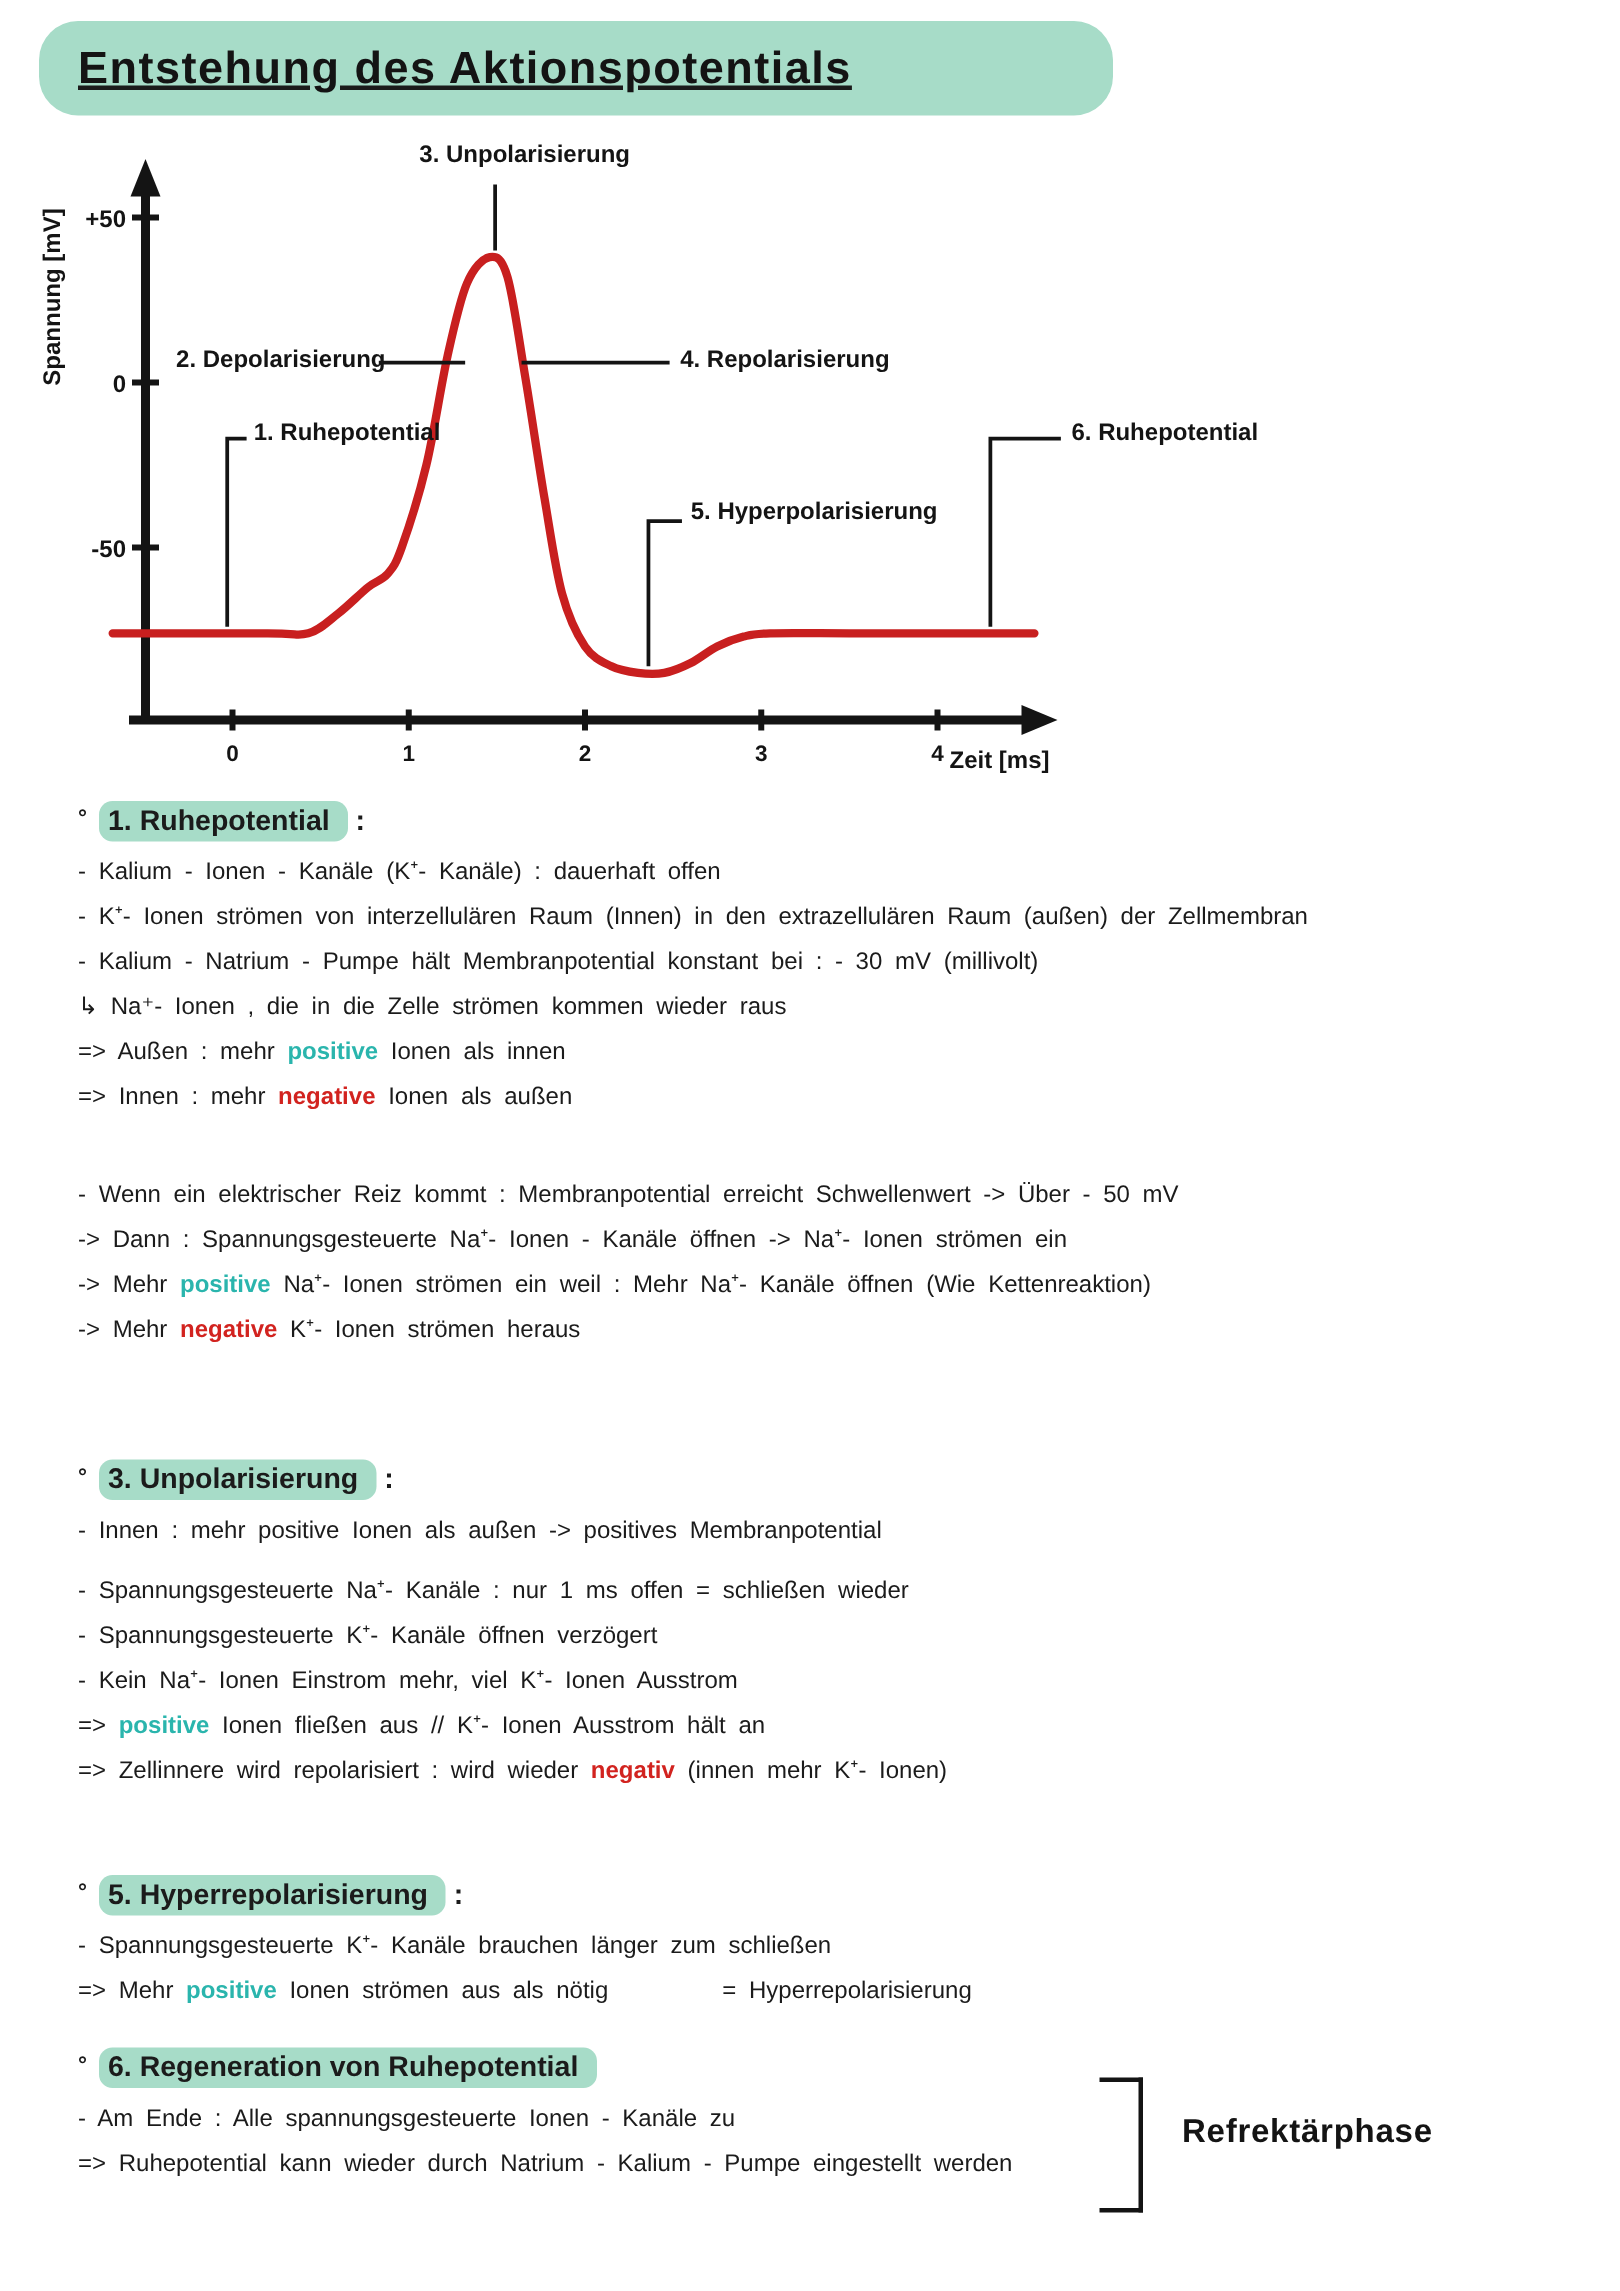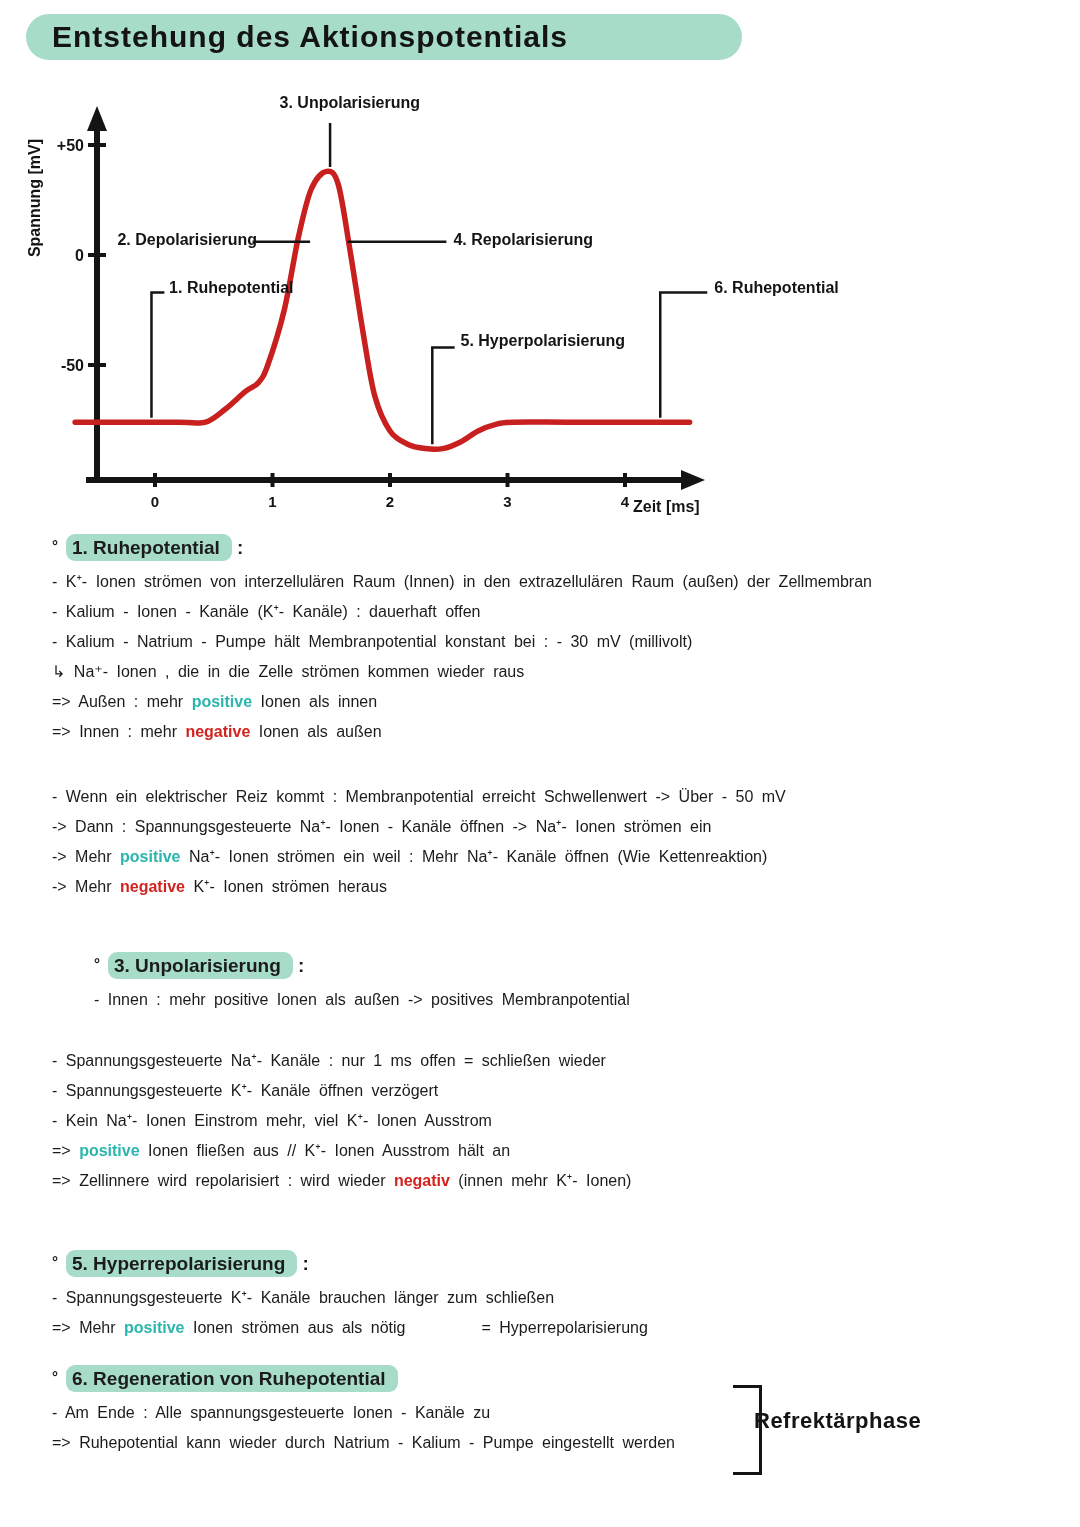--- a/index.html
+++ b/index.html
@@ -2,44 +2,44 @@
 <html><head>
 <meta charset="utf-8">
 <style>
   html,body{margin:0;padding:0;background:#e8e8e8;}
   .page{
     position:relative;width:1080px;height:1527px;background:#ffffff;
     font-family:"Liberation Sans",sans-serif;color:#1b1b1b;overflow:hidden;
     margin:0 auto;
   }
   .title-pill{
-    position:absolute;left:26px;top:14px;width:690px;height:46px;
+    position:absolute;left:26px;top:14px;width:690px;height:63px;
     background:#a7dcc8;border-radius:26px;
-    display:flex;align-items:center;padding-left:26px;
+    display:flex;align-items:center;padding-left:26px;text-decoration:underline;
   }
   .title-pill span{
     font-size:30px;font-weight:bold;letter-spacing:1px;color:#141414;
     white-space:nowrap;
   }
   svg.chart{position:absolute;left:0;top:0;}
   #notes{position:absolute;left:0;top:0;width:961px;height:1527px;}
   .section{position:absolute;left:52px;right:10px;}
   .sec-heading{font-size:19px;font-weight:bold;margin-bottom:8px;white-space:nowrap;}
   .sec-bullet{display:inline-block;margin-right:8px;font-size:15px;vertical-align:top;}
   .hl{background:#a7dcc8;border-radius:9px;padding:3px 12px 3px 6px;}
   .note-line{font-size:16px;line-height:30px;word-spacing:4px;white-space:nowrap;}
   .c-ink{color:#1b1b1b;}
   .c-teal{color:#2ab5ad;font-weight:bold;}
   .c-red{color:#d2231f;font-weight:bold;}
   .bracket{
     position:absolute;left:733px;top:1385px;width:26px;height:84px;
     border-top:3px solid #141414;border-right:3px solid #141414;border-bottom:3px solid #141414;
   }
   .refractory-label{
-    position:absolute;left:754px;top:1408px;font-size:22px;font-weight:bold;
+    position:absolute;left:788px;top:1408px;font-size:22px;font-weight:bold;
     letter-spacing:0.5px;color:#141414;
   }
 </style>
 </head>
 <body>
 
 <div class="page">
 
   <div class="title-pill">
     <span>Entstehung des Aktionspotentials</span>
@@ -79,34 +79,34 @@
       <text x="169.1" y="293" font-size="16" font-weight="bold" fill="#141414" font-family="&quot;Liberation Sans&quot;,sans-serif">1. Ruhepotential</text>
       <polyline points="454.625,347.4 432.3,347.4 432.3,444.20000000000005" fill="none" stroke="#141414" stroke-width="2.5"></polyline>
       <text x="460.5" y="345.8" font-size="16" font-weight="bold" fill="#141414" font-family="&quot;Liberation Sans&quot;,sans-serif">5. Hyperpolarisierung</text>
       <polyline points="707.25,292.4 660.25,292.4 660.25,417.8" fill="none" stroke="#141414" stroke-width="2.5"></polyline>
       <text x="714.3" y="293" font-size="16" font-weight="bold" fill="#141414" font-family="&quot;Liberation Sans&quot;,sans-serif">6. Ruhepotential</text>
     </svg>
 
   <div id="notes">
       <div class="section" style="top: 537px;">
         <div class="sec-heading"><span class="sec-bullet">°</span><span class="hl">1. Ruhepotential</span><span> :</span></div>
+        <div class="note-line"><span class="c-ink">- Kalium - Ionen - Kanäle (K⁺- Kanäle)  :  dauerhaft offen</span></div>
         <div class="note-line"><span class="c-ink">- K⁺- Ionen strömen von interzellulären Raum (Innen) in den extrazellulären Raum (außen) der Zellmembran</span></div>
-        <div class="note-line"><span class="c-ink">- Kalium - Ionen - Kanäle (K⁺- Kanäle)  :  dauerhaft offen</span></div>
         <div class="note-line"><span class="c-ink">- Kalium - Natrium - Pumpe hält Membranpotential konstant bei :  - 30 mV (millivolt)</span></div>
         <div class="note-line"><span class="c-ink">↳ Na⁺- Ionen , die in die Zelle strömen kommen wieder raus</span></div>
         <div class="note-line"><span class="c-ink">=&gt; Außen :  mehr </span><span class="c-teal">positive</span><span class="c-ink"> Ionen als innen</span></div>
         <div class="note-line"><span class="c-ink">=&gt; Innen :  mehr </span><span class="c-red">negative</span><span class="c-ink"> Ionen als außen</span></div>
       </div>
       <div class="section" style="top: 782px;">
         <div class="note-line"><span class="c-ink">- Wenn ein elektrischer Reiz kommt :  Membranpotential erreicht Schwellenwert  -&gt;  Über - 50 mV</span></div>
         <div class="note-line"><span class="c-ink">-&gt; Dann :  Spannungsgesteuerte Na⁺- Ionen - Kanäle öffnen  -&gt;  Na⁺- Ionen strömen ein</span></div>
         <div class="note-line"><span class="c-ink">-&gt; Mehr </span><span class="c-teal">positive</span><span class="c-ink"> Na⁺- Ionen strömen ein weil :  Mehr Na⁺- Kanäle öffnen  (Wie Kettenreaktion)</span></div>
         <div class="note-line"><span class="c-ink">-&gt; Mehr </span><span class="c-red">negative</span><span class="c-ink"> K⁺- Ionen strömen heraus</span></div>
       </div>
-      <div class="section" style="top: 955px; margin-left: 42px;">
+      <div class="section" style="top: 976px;">
         <div class="sec-heading"><span class="sec-bullet">°</span><span class="hl">3. Unpolarisierung</span><span> :</span></div>
         <div class="note-line"><span class="c-ink">- Innen :  mehr positive Ionen als außen  -&gt; positives Membranpotential</span></div>
       </div>
       <div class="section" style="top: 1046px;">
         <div class="note-line"><span class="c-ink">- Spannungsgesteuerte Na⁺- Kanäle :  nur 1 ms offen =  schließen wieder</span></div>
         <div class="note-line"><span class="c-ink">- Spannungsgesteuerte K⁺- Kanäle öffnen verzögert</span></div>
         <div class="note-line"><span class="c-ink">- Kein Na⁺- Ionen Einstrom mehr,  viel K⁺- Ionen Ausstrom</span></div>
         <div class="note-line"><span class="c-ink">=&gt; </span><span class="c-teal">positive</span><span class="c-ink"> Ionen fließen aus   //   K⁺- Ionen Ausstrom hält an</span></div>
         <div class="note-line"><span class="c-ink">=&gt; Zellinnere wird repolarisiert  :  wird wieder </span><span class="c-red">negativ</span><span class="c-ink"> (innen mehr K⁺- Ionen)</span></div>
       </div>

